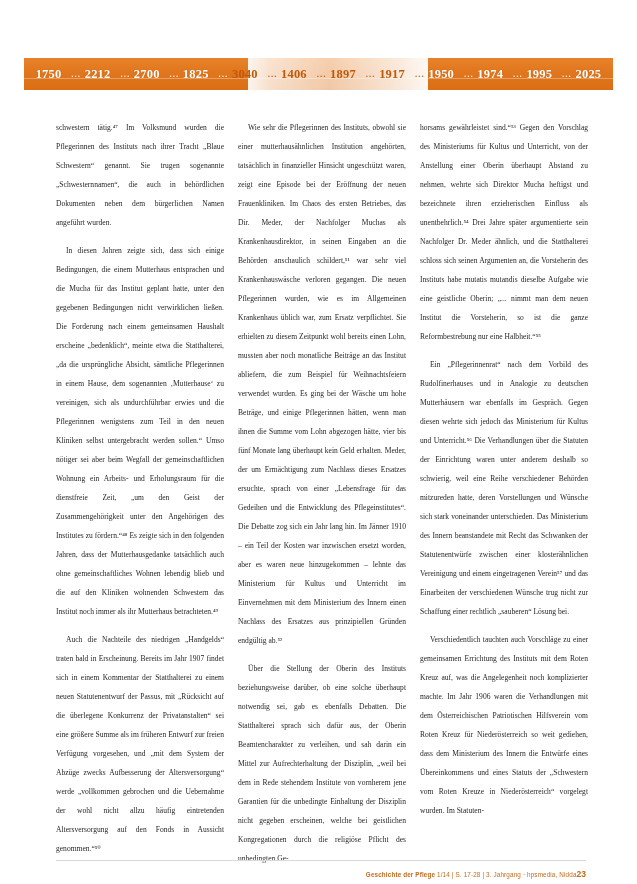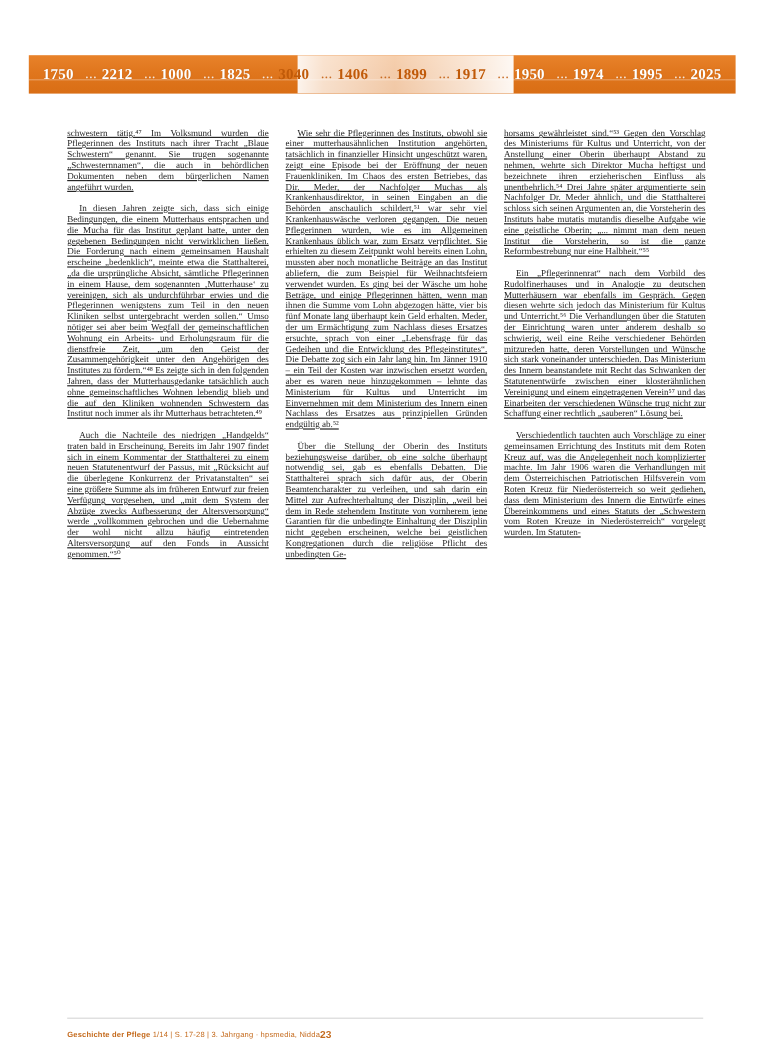--- a/index.html
+++ b/index.html
@@ -11,21 +11,21 @@
     width: 637px;
     height: 884px;
     font-family: "Liberation Serif", "DejaVu Serif", serif;
     color: #2b2b2b;
     position: relative;
     overflow: hidden;
   }
 
   .page {
     position: absolute;
-    left: 0; top: 6px;
+    left: 0; top: 18px;
     width: 637px;
     height: 863px;
     background: #ffffff;
   }
 
   
   .timeline {
     position: absolute;
     left: 24px;
     top: 40px;
@@ -101,47 +101,46 @@
     display: flex;
     gap: 14px;
   }
   .col {
     width: 168px;
     flex: 0 0 168px;
   }
   .col p {
     margin: 0;
     font-size: 7.55px;
-    line-height: 9px;
+    line-height: 19px;
     text-align: justify;
     text-justify: inter-word;
     hyphens: auto;
     -webkit-hyphens: auto;
     color: #262626;
     font-family: "Liberation Serif", "DejaVu Serif", serif;
-    text-decoration: underline;
   }
   .col p.indent {
     text-indent: 10px;
   }
   .col p + p {
     margin-top: 9px;
   }
 
   
   .footer {
     position: absolute;
     left: 56px;
     top: 842px;
     width: 530px;
     height: 18px;
     border-top: 0.8px solid #d9d9d9;
     display: flex;
     align-items: center;
-    justify-content: flex-start;
+    justify-content: flex-end;
     padding-top: 4px;
   }
   .footer-left {
     font-size: 6.3px;
     color: #c46a1c;
     letter-spacing: 0.15px;
     font-family: "Liberation Sans", sans-serif;
   }
   .footer-left .brand {
     font-weight: bold;
@@ -157,25 +156,25 @@
 <body>
 
 <div class="page">
 
   <div class="timeline">
     <div class="timeline-highlight"></div>
     <div class="timeline-rule"></div>
     <div class="timeline-ticks" id="timeline-ticks">
         <div class="tick"><span>1750</span><span class="dots">...</span></div>
         <div class="tick"><span>2212</span><span class="dots">...</span></div>
-        <div class="tick"><span>1000</span><span class="dots">...</span></div>
+        <div class="tick"><span>2700</span><span class="dots">...</span></div>
         <div class="tick"><span>1825</span><span class="dots">...</span></div>
         <div class="tick dark"><span>3040</span><span class="dots">...</span></div>
         <div class="tick dark"><span>1406</span><span class="dots">...</span></div>
-        <div class="tick dark"><span>1899</span><span class="dots">...</span></div>
+        <div class="tick dark"><span>1897</span><span class="dots">...</span></div>
         <div class="tick dark"><span>1917</span><span class="dots">...</span></div>
         <div class="tick"><span>1950</span><span class="dots">...</span></div>
         <div class="tick"><span>1974</span><span class="dots">...</span></div>
         <div class="tick"><span>1995</span><span class="dots">...</span></div>
         <div class="tick"><span>2025</span></div>
       </div>
   </div>
 
   <div class="columns">
     <div class="col" id="col-0">

